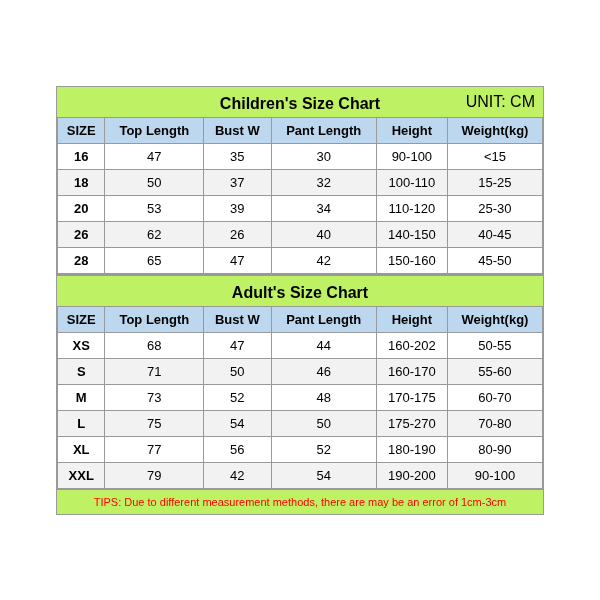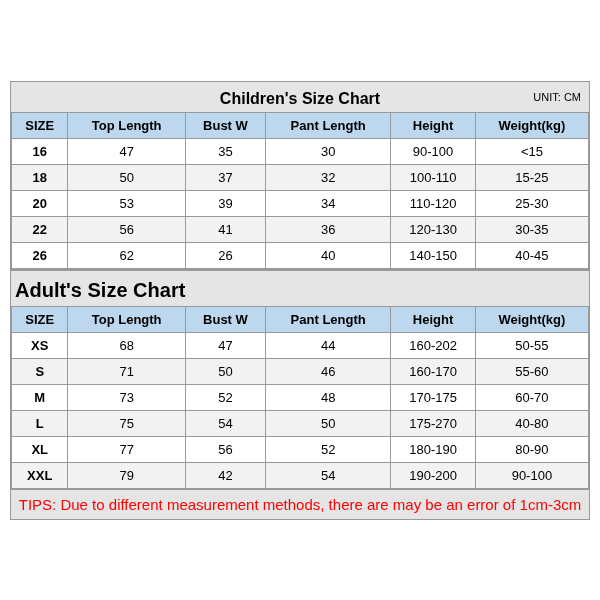--- a/index.html
+++ b/index.html
@@ -7,37 +7,37 @@
       width: 600px;
       height: 600px;
       background: #fff;
       font-family: Arial, sans-serif;
       font-size: 13px;
       display: flex;
       align-items: center;
       justify-content: center;
     }
     .container {
-      width: 580px;
+      width: 488px;
       border: 1px solid #999;
-      background: #e5e5e5;
+      background: #bef264;
     }
     .section-title {
       text-align: center;
       font-weight: bold;
       font-size: 16px;
       padding: 8px 4px 4px 4px;
       position: relative;
     }
     .unit-label {
       position: absolute;
       right: 8px;
       top: 50%;
       transform: translateY(-50%);
-      font-size: 11px;
+      font-size: 16px;
       font-weight: normal;
     }
     table {
       width: 100%;
       border-collapse: collapse;
     }
     th {
       background-color: #bdd7ee;
       border: 1px solid #999;
       padding: 5px 4px;
@@ -54,30 +54,30 @@
     tr:nth-child(even) td {
       background-color: #f2f2f2;
     }
     tr:nth-child(odd) td {
       background-color: #fff;
     }
     td:first-child {
       font-weight: bold;
     }
     .adult-section-title {
-      text-align: left;
-      font-weight: bold;
-      font-size: 20px;
+      text-align: center;
+      font-weight: bold;
+      font-size: 16px;
       padding: 8px 4px 4px 4px;
       border-top: 2px solid #999;
     }
     .tips {
       text-align: center;
       color: red;
-      font-size: 15px;
+      font-size: 11px;
       padding: 6px 4px;
       border-top: 1px solid #999;
     }
   </style>
 </head>
 <body>
 
 <div class="container">
 
   <div class="section-title">
@@ -115,34 +115,34 @@
         </tr>
         <tr>
           <td>20</td>
           <td>53</td>
           <td>39</td>
           <td>34</td>
           <td>110-120</td>
           <td>25-30</td>
         </tr>
         <tr>
-          <td>22</td>
-          <td>56</td>
-          <td>41</td>
-          <td>36</td>
-          <td>120-130</td>
-          <td>30-35</td>
-        </tr>
-        <tr>
           <td>26</td>
           <td>62</td>
           <td>26</td>
           <td>40</td>
           <td>140-150</td>
           <td>40-45</td>
+        </tr>
+        <tr>
+          <td>28</td>
+          <td>65</td>
+          <td>47</td>
+          <td>42</td>
+          <td>150-160</td>
+          <td>45-50</td>
         </tr>
       </tbody>
   </table>
 
   <div class="adult-section-title">
     <span>Adult's Size Chart</span>
   </div>
 
   <table>
     <thead>
@@ -179,21 +179,21 @@
           <td>48</td>
           <td>170-175</td>
           <td>60-70</td>
         </tr>
         <tr>
           <td>L</td>
           <td>75</td>
           <td>54</td>
           <td>50</td>
           <td>175-270</td>
-          <td>40-80</td>
+          <td>70-80</td>
         </tr>
         <tr>
           <td>XL</td>
           <td>77</td>
           <td>56</td>
           <td>52</td>
           <td>180-190</td>
           <td>80-90</td>
         </tr>
         <tr>

